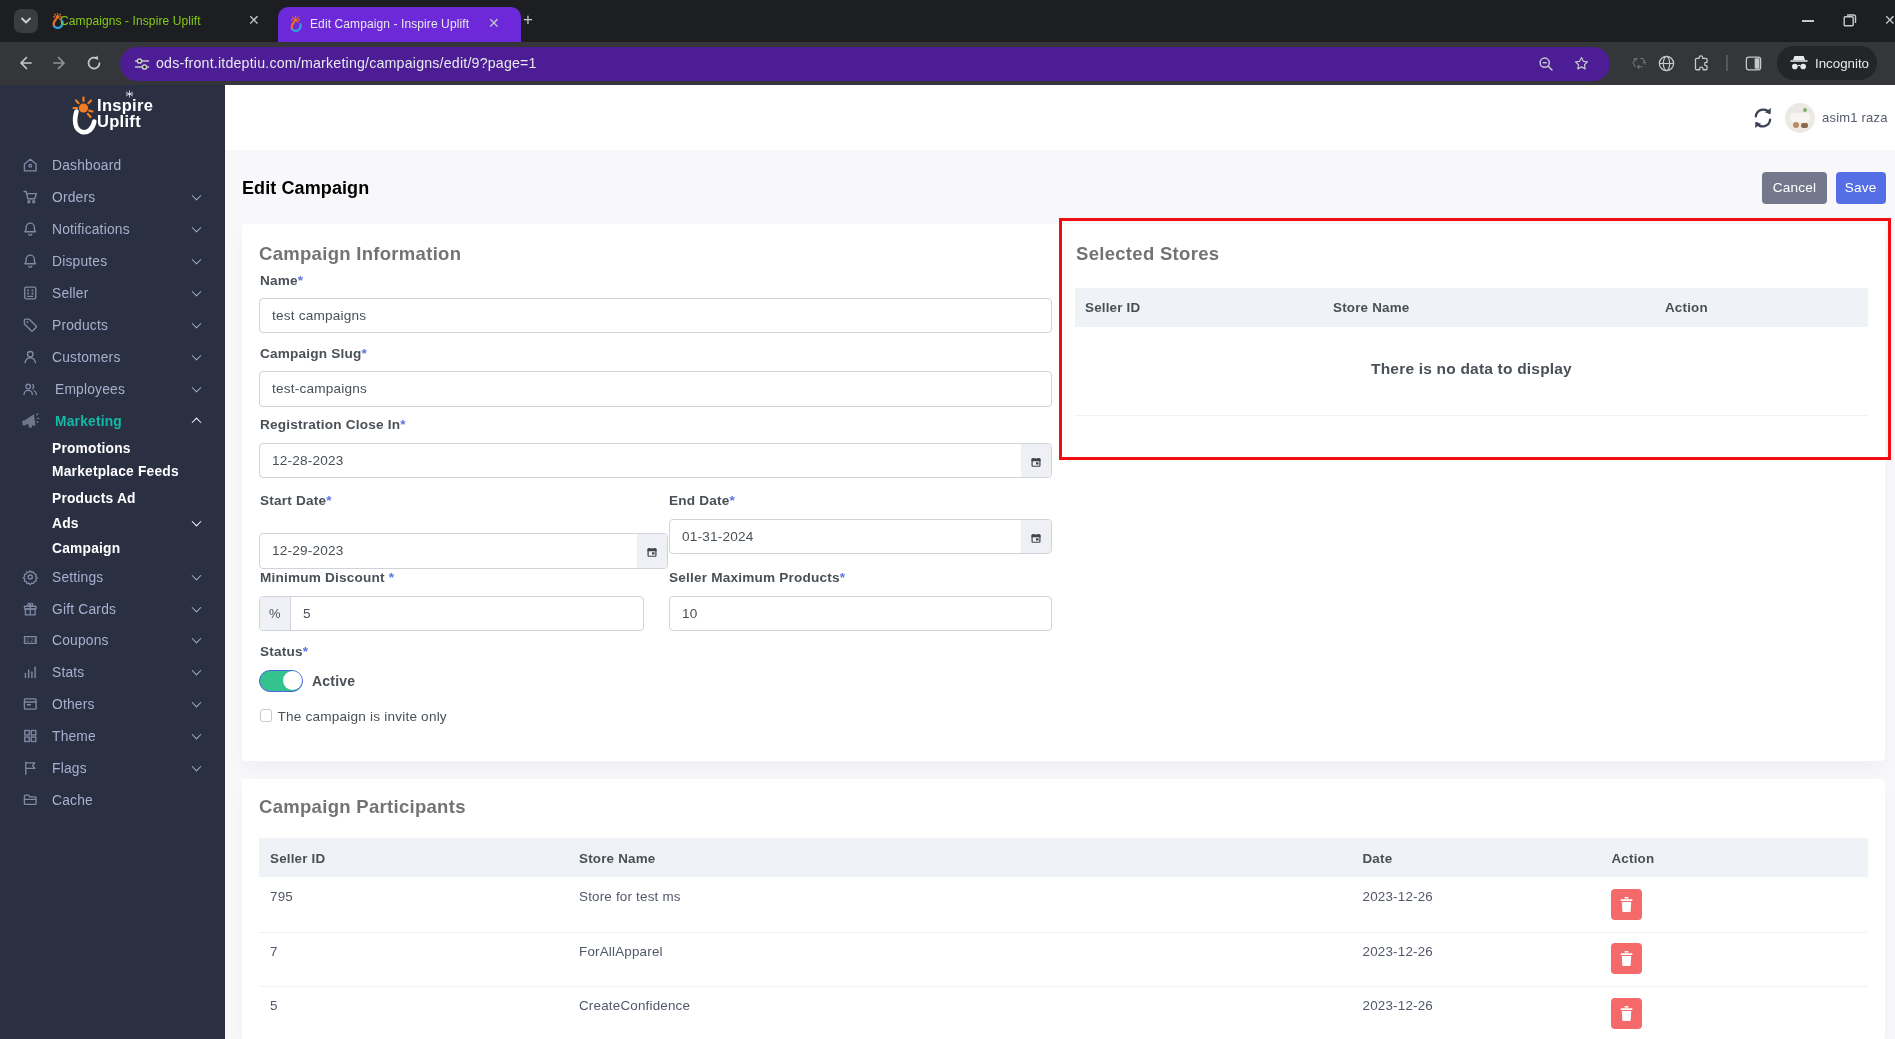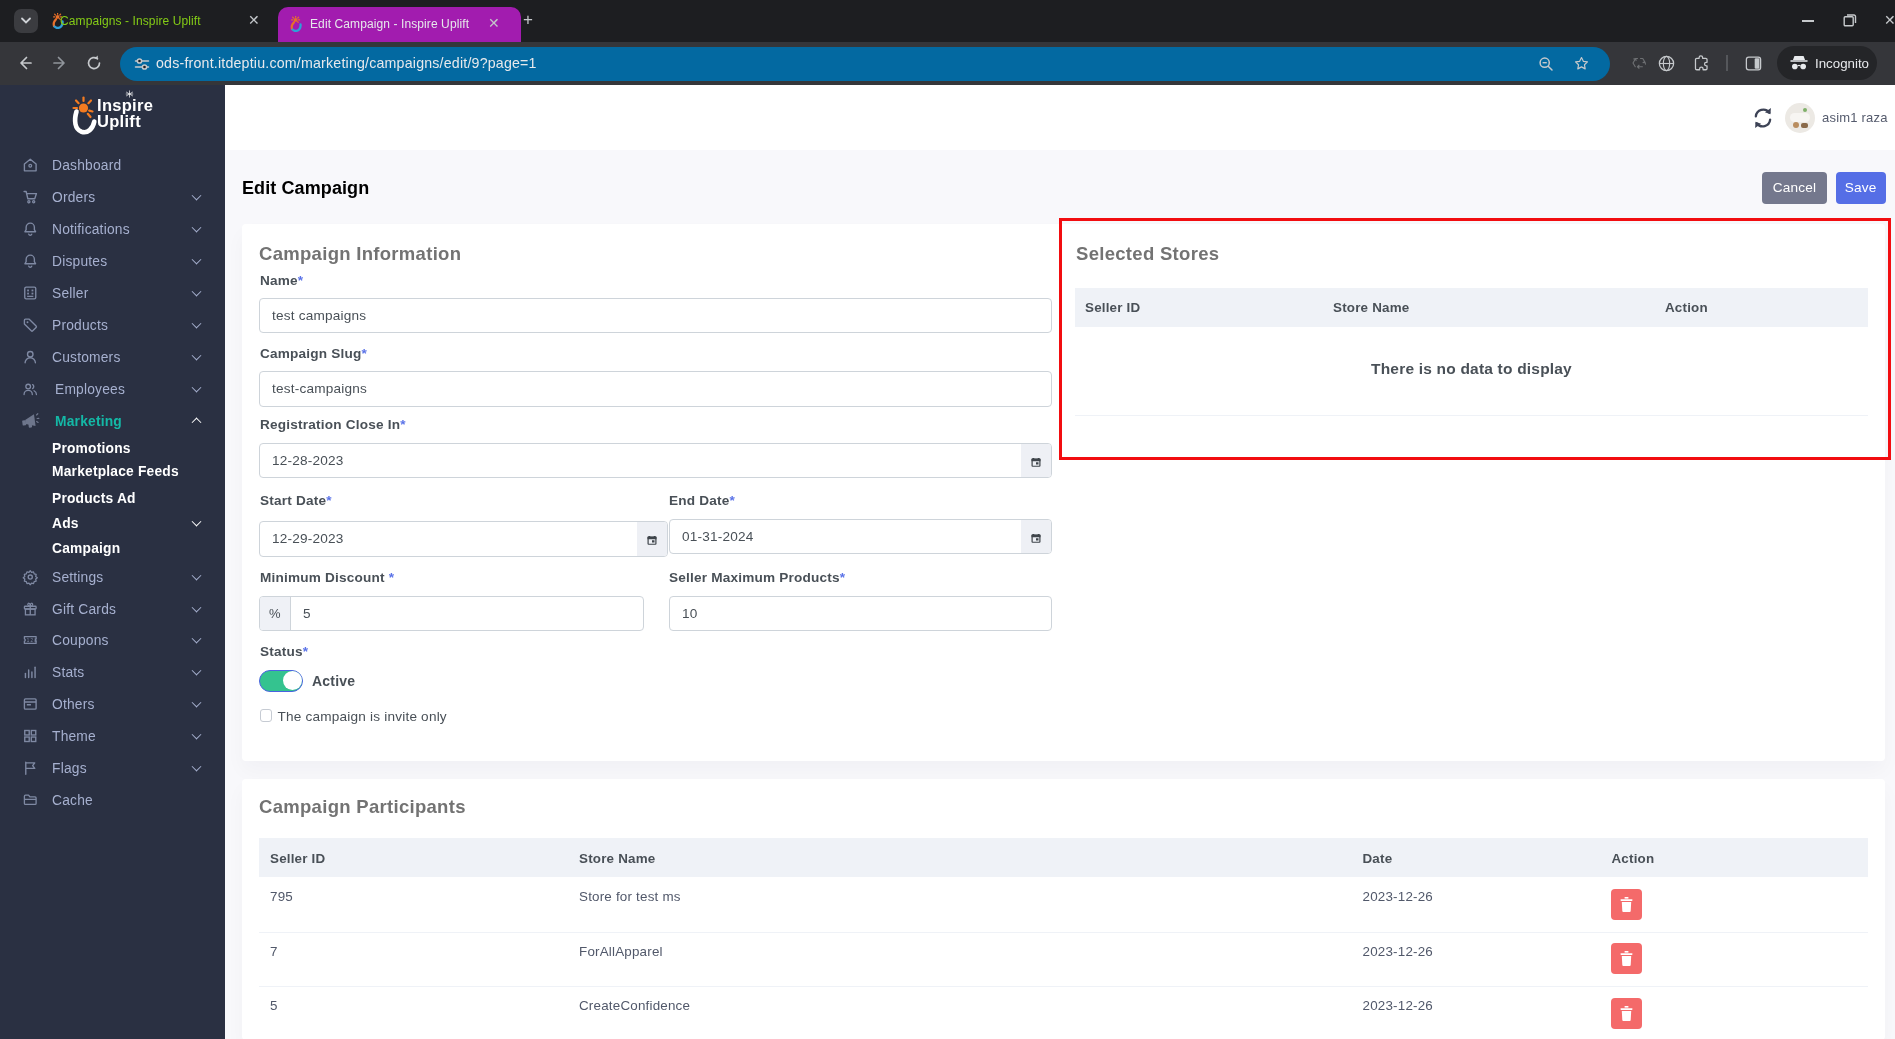--- a/index.html
+++ b/index.html
@@ -6,25 +6,25 @@
 html,body { width:1895px; height:1039px; overflow:hidden; background:#f8f8fb;
   font-family:"Liberation Sans", sans-serif; }
 .abs { position:absolute; }
 #stage { position:relative; width:1895px; height:1039px; overflow:hidden; }
 
 
 #tabstrip { position:absolute; left:0; top:0; width:1895px; height:42px; background:#1d1e21; }
 #toolbar  { position:absolute; left:0; top:42px; width:1895px; height:43px; background:#35363a; }
 .tsearch { position:absolute; left:14px; top:9px; width:24px; height:24px; border-radius:7px; background:#3b3c40; }
 .tab { position:absolute; top:0; height:42px; display:flex; align-items:center; }
-.tab.active { top:7px; height:35px; background:#a21caf; border-radius:10px 10px 0 0; }
+.tab.active { top:7px; height:35px; background:#6d28d9; border-radius:10px 10px 0 0; }
 .tabtitle { font-size:12px; letter-spacing:.1px; white-space:nowrap; }
 .tclose { color:#c3c6ca; font-size:14px; }
 .chromeicon { color:#c6c9cc; }
-#omnibox { position:absolute; left:120px; top:4.5px; width:1490px; height:34px; border-radius:17px; background:#0369a1; }
+#omnibox { position:absolute; left:120px; top:4.5px; width:1490px; height:34px; border-radius:17px; background:#4c1d95; }
 #incogpill { position:absolute; left:1777px; top:4px; width:100px; height:34px; border-radius:17px; background:#242528;
   display:flex; align-items:center; }
 
 
 #sidebar { position:absolute; left:0; top:85px; width:225px; height:954px; background:#2a3042; }
 #topbar { position:absolute; left:225px; top:85px; width:1670px; height:65px; background:#ffffff; }
 #main { position:absolute; left:225px; top:150px; width:1670px; height:889px; background:#f8f8fb; }
 
 
 .mitem { position:absolute; left:0; width:225px; height:32px; }
@@ -398,21 +398,21 @@
       <svg class="abs" style="right:10px;top:12px" width="10" height="11" viewBox="0 0 20 22">
         <rect x="3" y="4" width="3.5" height="3" fill="#3f444b"></rect>
           <rect x="13.5" y="4" width="3.5" height="3" fill="#3f444b"></rect>
         <rect x="1" y="5.5" width="18" height="5" fill="#3f444b"></rect>
         <rect x="2.2" y="6" width="15.6" height="14.5" rx="1" stroke="#3f444b" stroke-width="2.4" fill="none"></rect>
         <rect x="10" y="12.5" width="5" height="4.5" fill="#3f444b"></rect>
       </svg>
     </div>
 
     <div class="lbl" style="left:35px;top:343px;">Start Date<b>*</b></div>
-    <div class="inp" style="left:34px;top:371px;width:409px;">12-29-2023
+    <div class="inp" style="left:34px;top:383px;width:409px;">12-29-2023
       <div class="abs" style="right:0;top:0;width:30px;height:33.5px;background:#eef0f5;border-radius:0 3px 3px 0;"></div>
       <svg class="abs" style="right:10px;top:12px" width="10" height="11" viewBox="0 0 20 22">
         <rect x="3" y="4" width="3.5" height="3" fill="#3f444b"></rect>
           <rect x="13.5" y="4" width="3.5" height="3" fill="#3f444b"></rect>
         <rect x="1" y="5.5" width="18" height="5" fill="#3f444b"></rect>
         <rect x="2.2" y="6" width="15.6" height="14.5" rx="1" stroke="#3f444b" stroke-width="2.4" fill="none"></rect>
         <rect x="10" y="12.5" width="5" height="4.5" fill="#3f444b"></rect>
       </svg>
     </div>
     <div class="lbl" style="left:444px;top:343px;">End Date<b>*</b></div>

